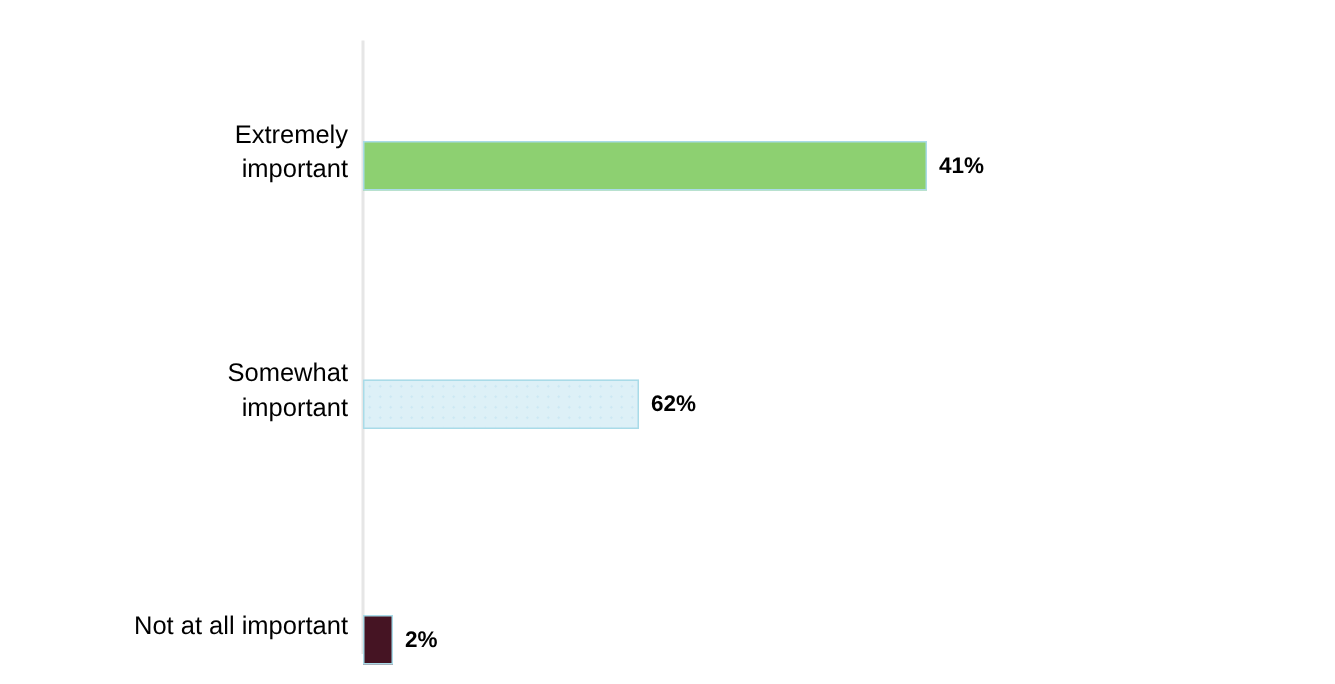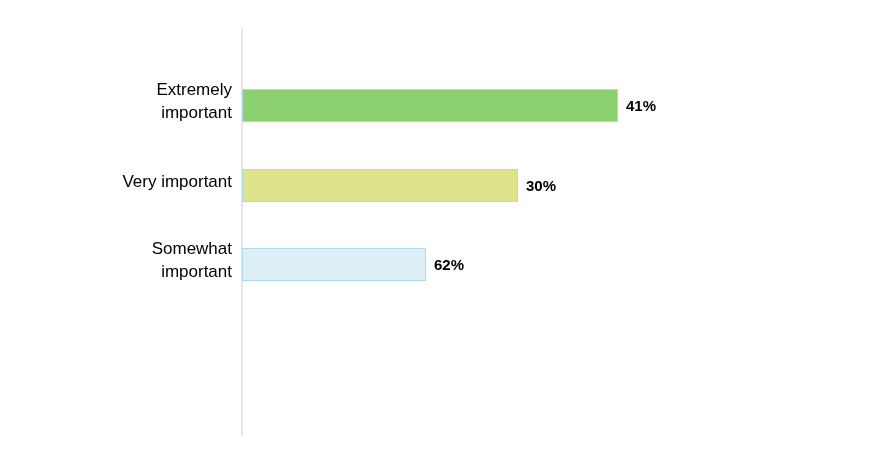--- a/index.html
+++ b/index.html
@@ -59,21 +59,21 @@
     color: #000000;
     white-space: pre-line;
   }
 
   .bar-wrap {
     position: absolute;
     left: 242px;
     top: 0;
     height: 43px;
     display: flex;
-    align-items: center;
+    align-items: flex-end;
   }
 
   .bar {
     height: 33px;
     box-sizing: border-box;
     border: 1px solid #a9dbe8;
     position: relative;
     overflow: hidden;
   }
 
@@ -103,35 +103,35 @@
 
     <div class="bar-row" style="top:52px;">
       <div class="cat-label">Extremely
 important</div>
       <div class="bar-wrap">
         <div class="bar" style="width:376px; background:#8dd071;"></div>
         <div class="value-label">41%</div>
       </div>
     </div>
 
-    <div class="bar-row" style="top:132px;">
-      <div class="cat-label">Very important</div>
-      <div class="bar-wrap">
-        <div class="bar" style="width:276px; background:#dce38c;"></div>
-        <div class="value-label">30%</div>
-      </div>
-    </div>
 
     <div class="bar-row" style="top:211px;">
       <div class="cat-label">Somewhat
 important</div>
       <div class="bar-wrap">
         <div class="bar" style="width:184px; background:#ddf0f7;">
           <div class="texture" style="background-image: radial-gradient(#b9dff0 0.8px, transparent 0.9px); background-size: 7px 7px;"></div>
         </div>
         <div class="value-label">62%</div>
       </div>
     </div>
 
 
+    <div class="bar-row" style="top:368px;">
+      <div class="cat-label">Not at all important</div>
+      <div class="bar-wrap">
+        <div class="bar" style="width:20px; background:#451423;"></div>
+        <div class="value-label">2%</div>
+      </div>
+    </div>
 
   </div>
 </div>
 
 </body></html>

